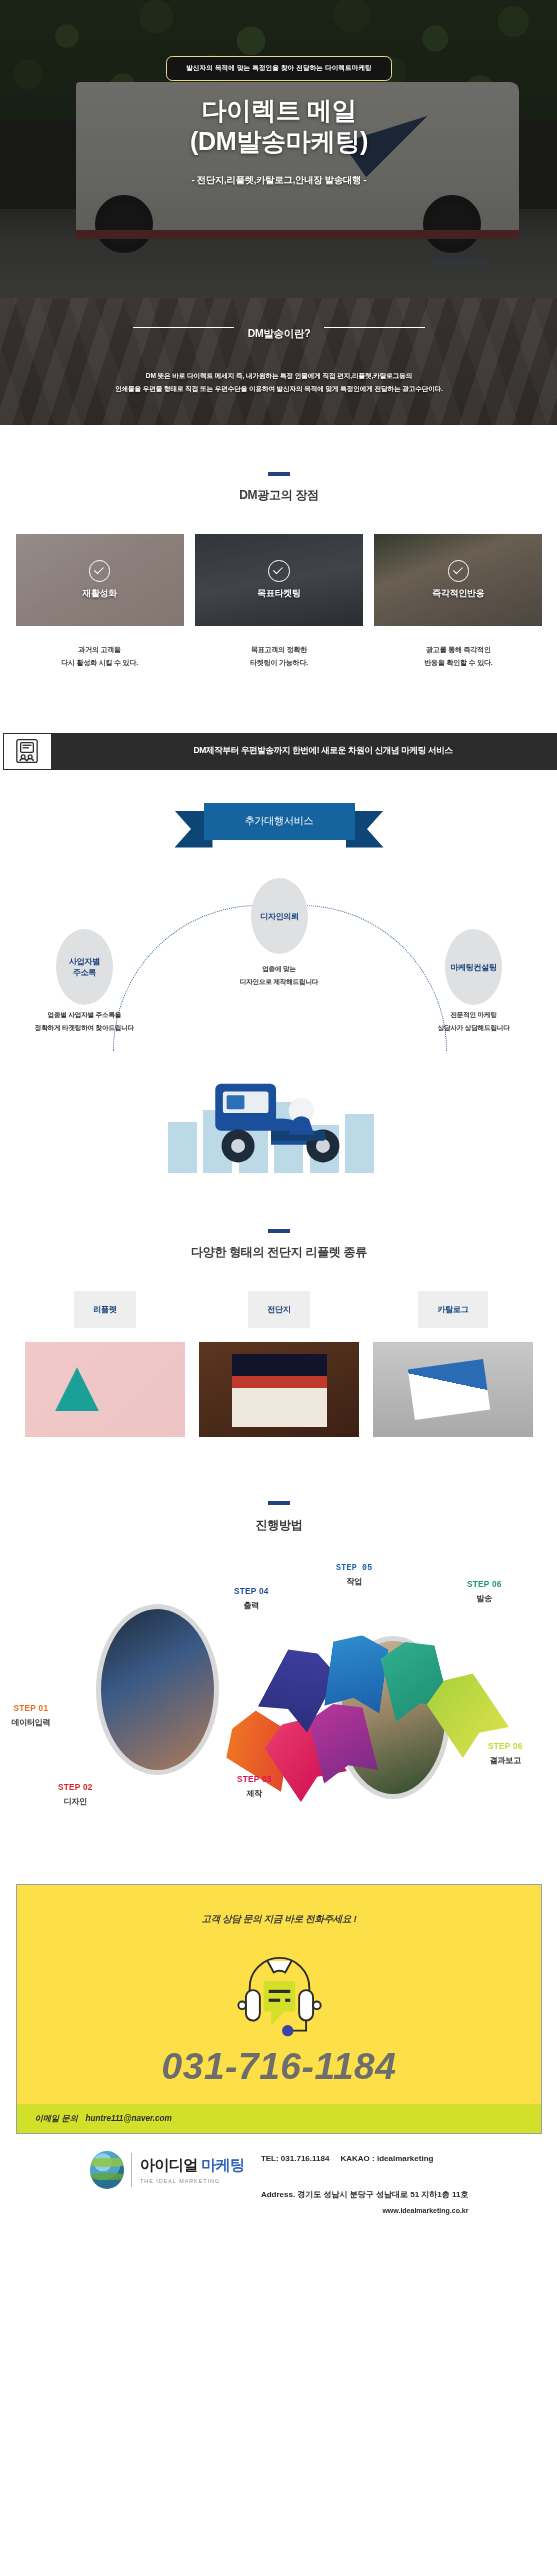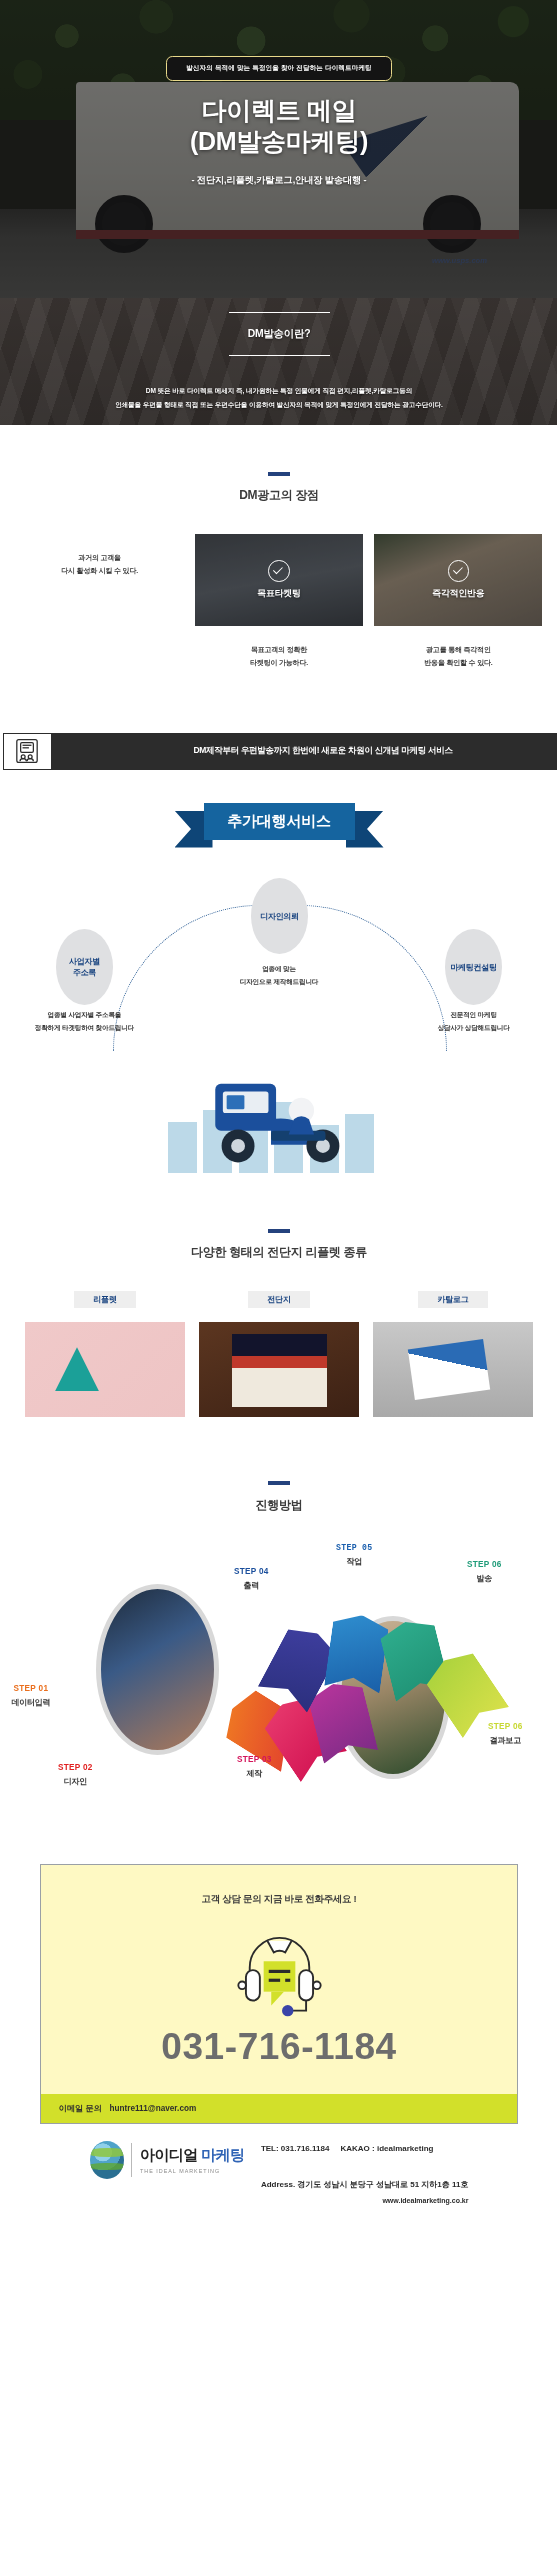--- a/index.html
+++ b/index.html
@@ -96,21 +96,21 @@
     background:
       repeating-linear-gradient(108deg, rgba(255,255,255,.13) 0 16.5px, rgba(0,0,0,.10) 16.5px 34px),
       repeating-linear-gradient(72deg, rgba(255,255,255,.07) 0 25px, rgba(0,0,0,.06) 25px 52px),
       linear-gradient(180deg,#5a534f,#3e3a37);
   }
   .whatis-veil { position: absolute; inset: 0; background: rgba(40,36,34,.62); }
   .whatis-inner {
     position: absolute; inset: 0; display: flex; flex-direction: column;
     align-items: center; justify-content: center; gap: 10px;
   }
-  .whatis-headrow { display: flex; align-items: center; gap: 14px; flex-direction: column; }
+  .whatis-headrow { display: flex; align-items: flex-start; gap: 14px; }
   .rule { width: 101px; height: 1.3px; background: #ffffff; }
   .whatis-title {
     color: #ffffff; font-size: 10.4px; font-weight: bold; letter-spacing: -0.2px;
     text-shadow: 0 0.6px 1.9px rgba(0,0,0,.5);
   }
   .whatis-body {
     text-align: center; color: #ffffff; font-size: 6.6px; font-weight: bold;
     line-height: 2.1; letter-spacing: -0.1px; text-shadow: 0 0.6px 1.9px rgba(0,0,0,.6);
     margin-top: 17.7px;
   }
@@ -175,21 +175,21 @@
   .ribbon { position: relative; width: 209px; margin: 0 auto; height: 44px; }
   .ribbon-tail {
     position: absolute; top: 7.6px; width: 38px; height: 37px; background: #0e4577;
   }
   .ribbon-tail.left { left: 0; clip-path: polygon(0 0, 100% 0, 100% 100%, 0 100%, 16.5px 50%); }
   .ribbon-tail.right { right: 0; clip-path: polygon(0 0, 100% 0, 21.5px 50%, 100% 100%, 0 100%); }
   .ribbon-main {
     position: absolute; left: 29px; right: 29px; top: 0; height: 37px;
     background: #15649f; display: flex; align-items: center; justify-content: center;
   }
-  .ribbon-text { color: #fff; font-size: 15px; font-weight: bold; letter-spacing: -0.2px; }
+  .ribbon-text { color: #fff; font-size: 10px; font-weight: normal; letter-spacing: -0.2px; }
 
   .svc-diagram { position: relative; width: 558px; height: 190px; margin-top: 21.5px; }
   .svc-arc {
     position: absolute; left: 113px; top: 37px; width: 334px; height: 146px;
     border-top: 1.9px dotted #2d5f96; border-left: 1.9px dotted #2d5f96; border-right: 1.9px dotted #2d5f96;
     border-radius: 171px 171px 0 0; border-bottom: none;
   }
   .bubble {
     position: absolute; width: 57px; height: 76px; border-radius: 50%;
     background: #dfe0e2; display: flex; align-items: center; justify-content: center;
@@ -218,21 +218,21 @@
       linear-gradient(#bcd9e8,#bcd9e8) 142px 28px/29px 48px no-repeat,
       linear-gradient(#bcd9e8,#bcd9e8) 177px 16.5px/29px 60px no-repeat;
   }
 
   
   .types { padding: 43px 0 25px; }
   .type-row { display: flex; justify-content: center; gap: 14px; margin-top: 30px; }
   .type-col { width: 160px; display: flex; flex-direction: column; align-items: center; }
   .type-chip {
     background: #eeeeee; color: #15407e; font-size: 8px; font-weight: bold;
-    padding: 3px 19px; letter-spacing: -0.2px;
+    padding: 13px 19px; letter-spacing: -0.2px;
   }
   .type-img { width: 160px; height: 95px; margin-top: 14px; }
   .type-img.t1 { background: linear-gradient(135deg,#f0c9c9 0%, #eec4c4 100%); position: relative; }
   .type-img.t1:before {
     content: ""; position: absolute; left: 30px; top: 25px; width: 44px; height: 44px;
     background: #1ba098; clip-path: polygon(0 100%, 50% 0, 100% 100%);
   }
   .type-img.t2 { background: linear-gradient(160deg,#5c3620 0%, #3c2114 100%); position: relative; }
   .type-img.t2:before {
     content: ""; position: absolute; left: 33px; top: 11.4px; width: 95px; height: 73px;
@@ -276,29 +276,29 @@
   .sl1 { left: 11.4px; top: 144px; }
   .sl2 { left: 58px; top: 223px; }
   .sl3 { left: 237px; top: 215px; }
   .sl4 { left: 234px; top: 26.6px; }
   .sl5 { left: 336px; top: 3px; font-family: Liberation Mono, monospace; }
   .sl6 { left: 467px; top: 20px; }
   .sl7 { left: 488px; top: 182px; }
 
   
   .cta-wrap { padding: 35px 0 0; }
-  .cta-box { width: 478px; margin: 0 auto; border: 1.9px solid #9aa0a6; background: #fef9c3; }
+  .cta-box { width: 526px; margin: 0 auto; border: 1.9px solid #9aa0a6; background: #fde047; font-style: italic; }
   .cta-title {
     text-align: center; font-size: 9.5px; font-weight: bold; color: #3c3c3c;
     padding: 28px 0 0; letter-spacing: -0.3px;
   }
   .headset { width: 95px; height: 95px; margin: 16.5px auto 3.8px; position: relative; }
   .cta-phone {
     text-align: center; font-size: 37px; font-weight: bold; color: #6d6d6d;
-    letter-spacing: 0.6px; padding: 5px 0 26px;
+    letter-spacing: 0.6px; padding: 5px 0 16px;
   }
   .cta-btns { display: flex; }
   .cta-email {
     flex: 1; background: #d2e02a; display: flex; align-items: center; gap: 7.6px;
     padding: 8.9px 0 8.9px 17.7px; font-size: 8.2px; font-weight: bold; color: #2e2e2e;
   }
   .cta-online {
     width: 209px; background: #3a44a8; display: flex; align-items: center;
     justify-content: center; gap: 6.3px; font-size: 8.5px; font-weight: bold; color: #fff;
   }
@@ -365,20 +365,25 @@
     </div>
   </section>
 
   <section class="sec adv-wrap">
     <div class="sec-head">
       <div class="sec-bar"></div>
       <div class="sec-title">DM광고의 장점</div>
     </div>
     <div class="adv-cards">
       <div class="adv-card">
+        <div class="adv-thumb adv-t1">
+          <div class="shade"></div>
+          <div class="adv-check"></div>
+          <div class="adv-label">재활성화</div>
+        </div>
         <div class="adv-desc">
           <div>과거의 고객을</div>
           <div>다시 활성화 시킬 수 있다.</div>
         </div>
       </div>
       <div class="adv-card">
         <div class="adv-thumb adv-t3">
           <div class="shade"></div>
           <div class="adv-check"></div>
           <div class="adv-label">목표타켓팅</div>

